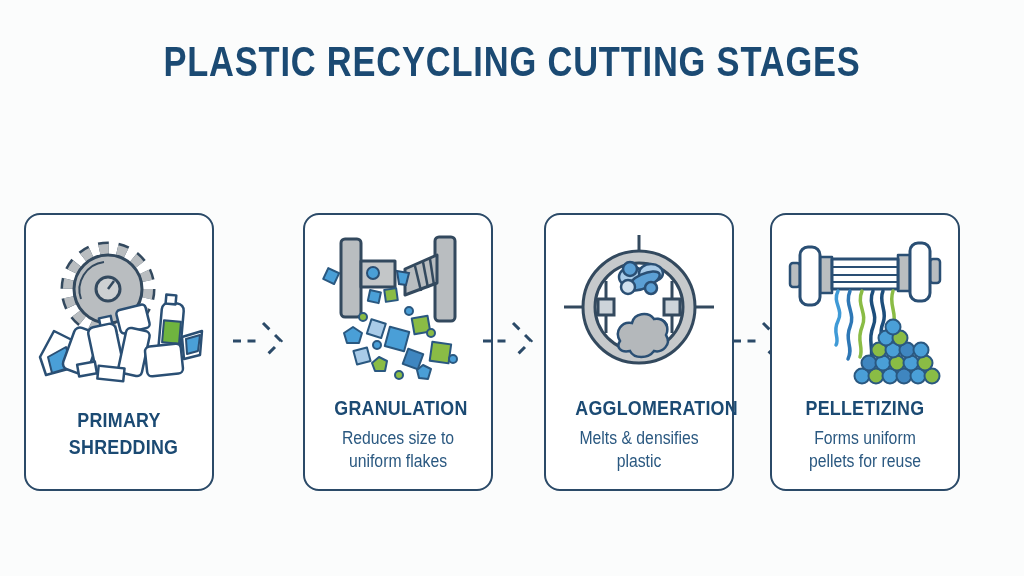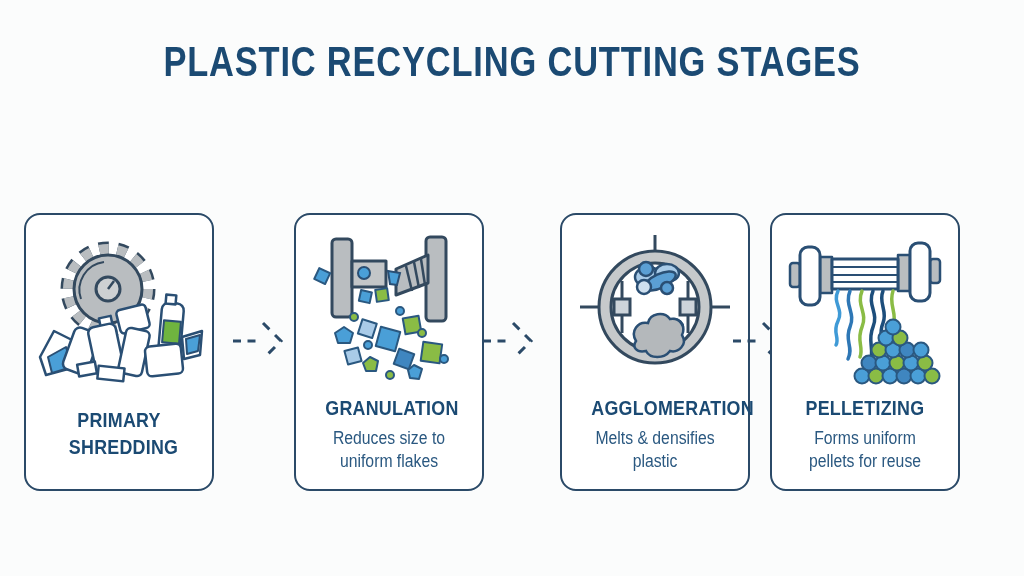--- a/index.html
+++ b/index.html
@@ -77,21 +77,21 @@
   <p class="stage-desc"></p>
 </section>
 
 <svg class="arrow" style="left:230px" width="60" height="60" viewBox="0 0 60 60">
   <g stroke="#2b4a68" stroke-width="3" fill="none">
     <line x1="3" y1="30" x2="30" y2="30" stroke-dasharray="8 6.5"></line>
     <path d="M33 12 L51 30 L33 48" stroke-dasharray="9 8"></path>
   </g>
 </svg>
 
-<section class="stage-card" style="left:294px">
+<section class="stage-card" style="left:303px">
   <div class="icon-wrap">
     <svg viewBox="0 0 170 160" width="170" height="160">
       <g stroke="#33495e" stroke-width="3" stroke-linejoin="round">
         <rect x="28" y="10" width="20" height="78" rx="4" fill="#b9bdc0"></rect>
         <rect x="122" y="8" width="20" height="84" rx="4" fill="#b9bdc0"></rect>
         <rect x="48" y="32" width="34" height="26" fill="#c3c6c8"></rect>
         <polygon points="92,40 124,26 124,54 92,66" fill="#b9bdc0"></polygon>
         <line x1="102" y1="37" x2="108" y2="62" stroke-width="2.5"></line>
         <line x1="110" y1="33" x2="115" y2="59" stroke-width="2.5"></line>
         <line x1="117" y1="30" x2="121" y2="56" stroke-width="2.5"></line>
@@ -125,21 +125,21 @@
   <p class="stage-desc">Reduces size to uniform flakes</p>
 </section>
 
 <svg class="arrow" style="left:480px" width="60" height="60" viewBox="0 0 60 60">
   <g stroke="#2b4a68" stroke-width="3" fill="none">
     <line x1="3" y1="30" x2="30" y2="30" stroke-dasharray="8 6.5"></line>
     <path d="M33 12 L51 30 L33 48" stroke-dasharray="9 8"></path>
   </g>
 </svg>
 
-<section class="stage-card" style="left:560px">
+<section class="stage-card" style="left:544px">
   <div class="icon-wrap">
     <svg viewBox="0 0 170 160" width="170" height="160">
       <g stroke="#33495e" stroke-width="3">
         <line x1="85" y1="6" x2="85" y2="30"></line>
         <line x1="10" y1="78" x2="34" y2="78"></line>
         <line x1="136" y1="78" x2="160" y2="78"></line>
         <circle cx="85" cy="78" r="56" fill="#c6c9cb"></circle>
         <circle cx="85" cy="78" r="44" fill="#ffffff"></circle>
         <line x1="52" y1="52" x2="52" y2="104"></line>
         <line x1="118" y1="52" x2="118" y2="104"></line>

